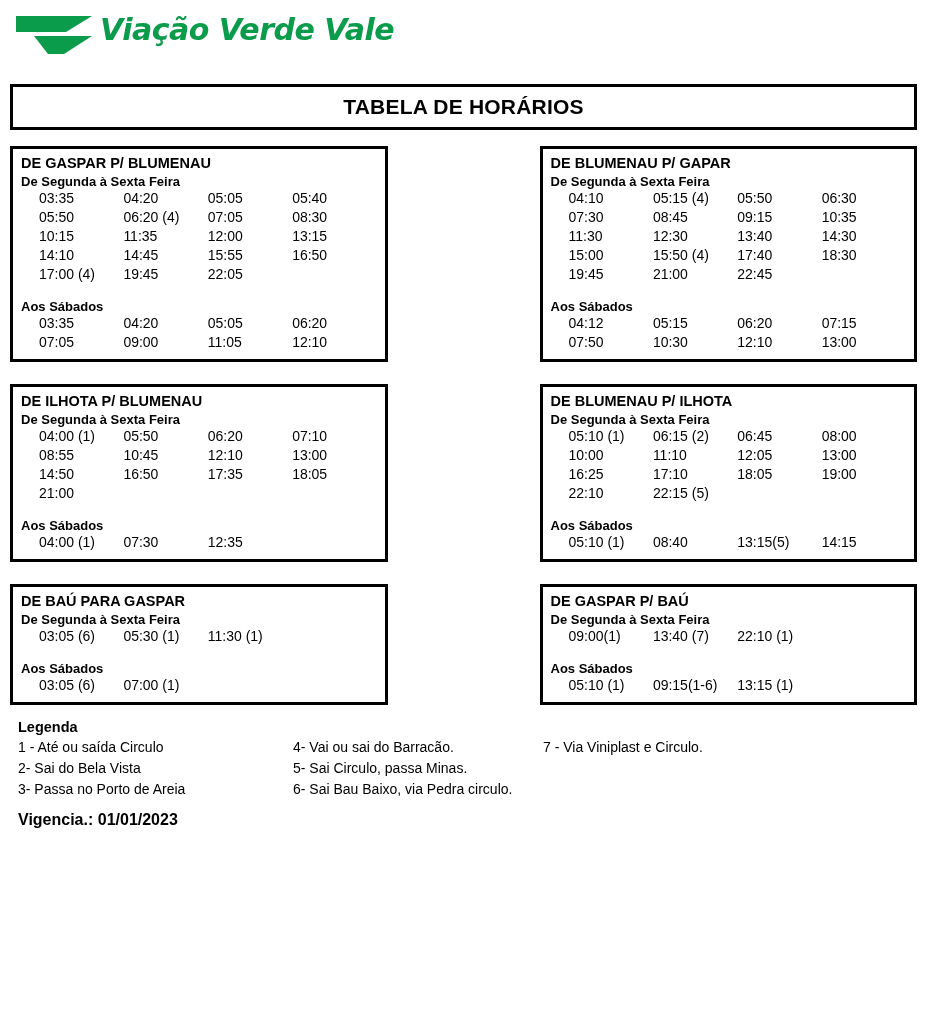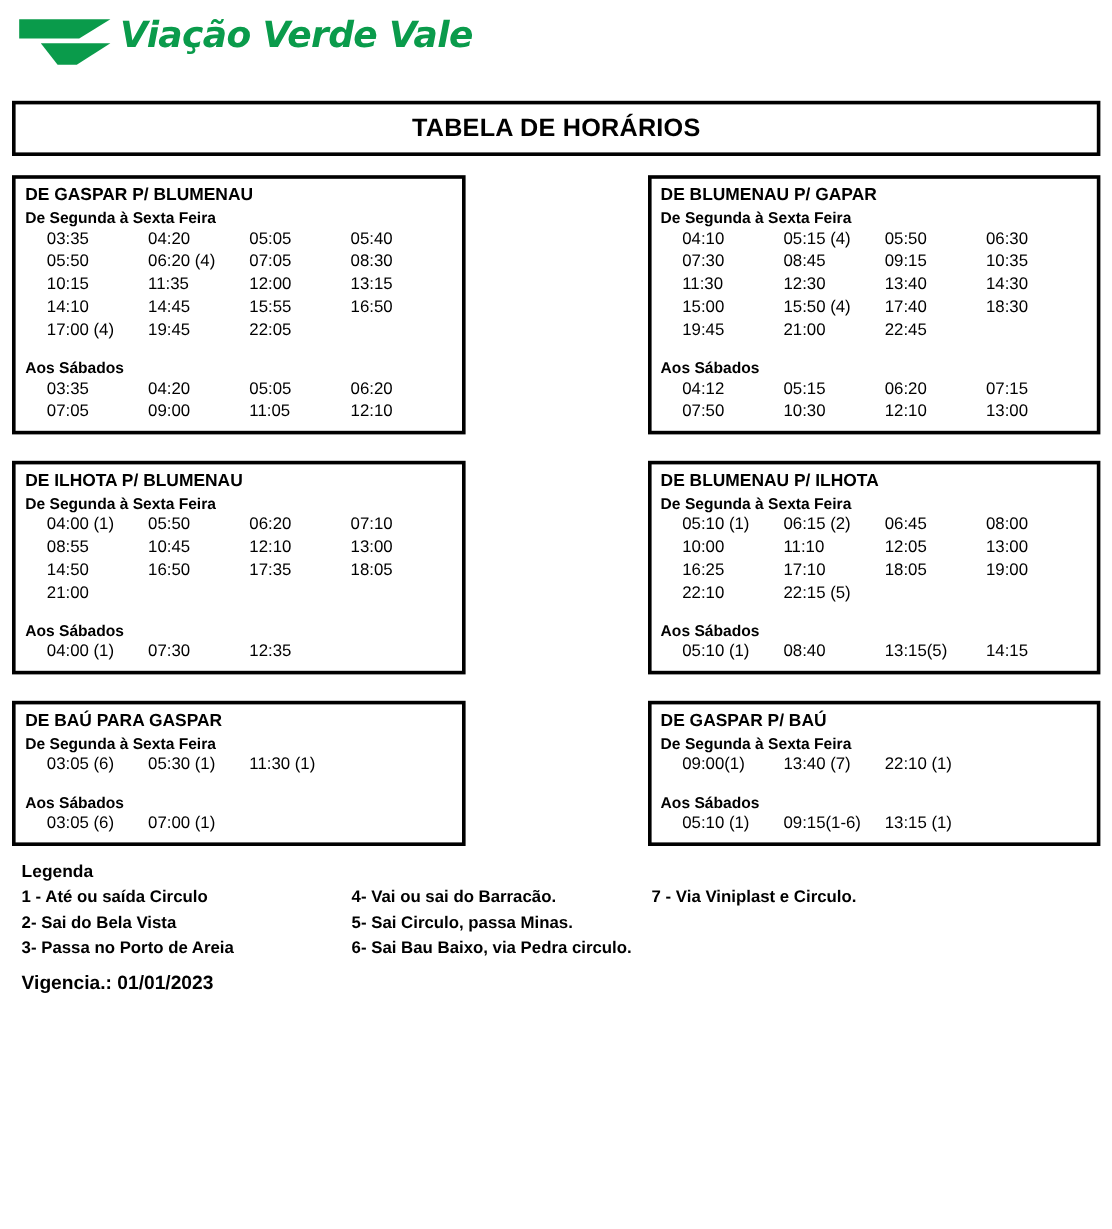--- a/index.html
+++ b/index.html
@@ -105,21 +105,21 @@
   .legend-title {
     font-size: 14.5px;
     font-weight: bold;
     margin-bottom: 4px;
   }
   .legend-grid {
     display: grid;
     grid-template-columns: 275px 250px auto;
     row-gap: 5px;
     font-size: 14px;
-    font-weight: bold;
+    font-weight: normal;
   }
   .legend-grid div { white-space: nowrap; }
   .validity {
     margin: 14px 0 0 18px;
     font-size: 16px;
     font-weight: bold;
   }
 </style>
 </head>
 <body>

